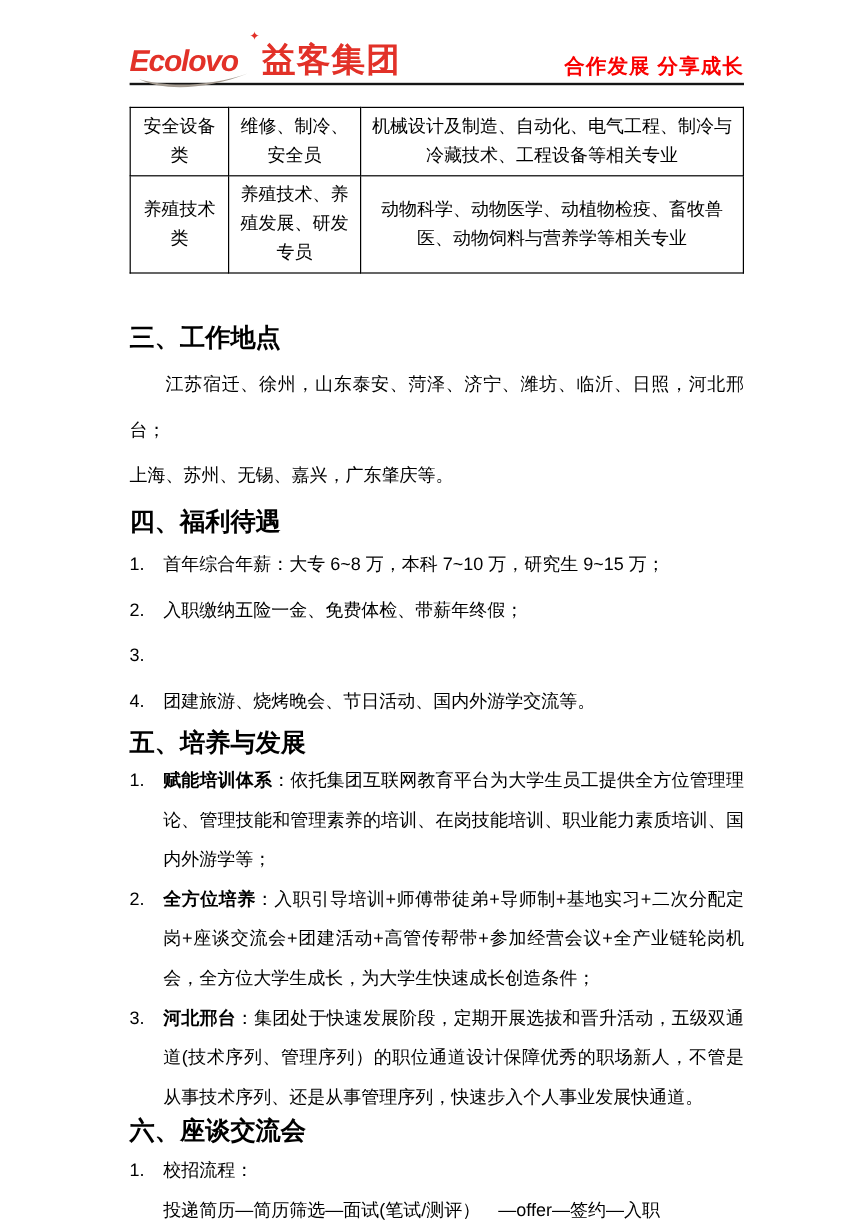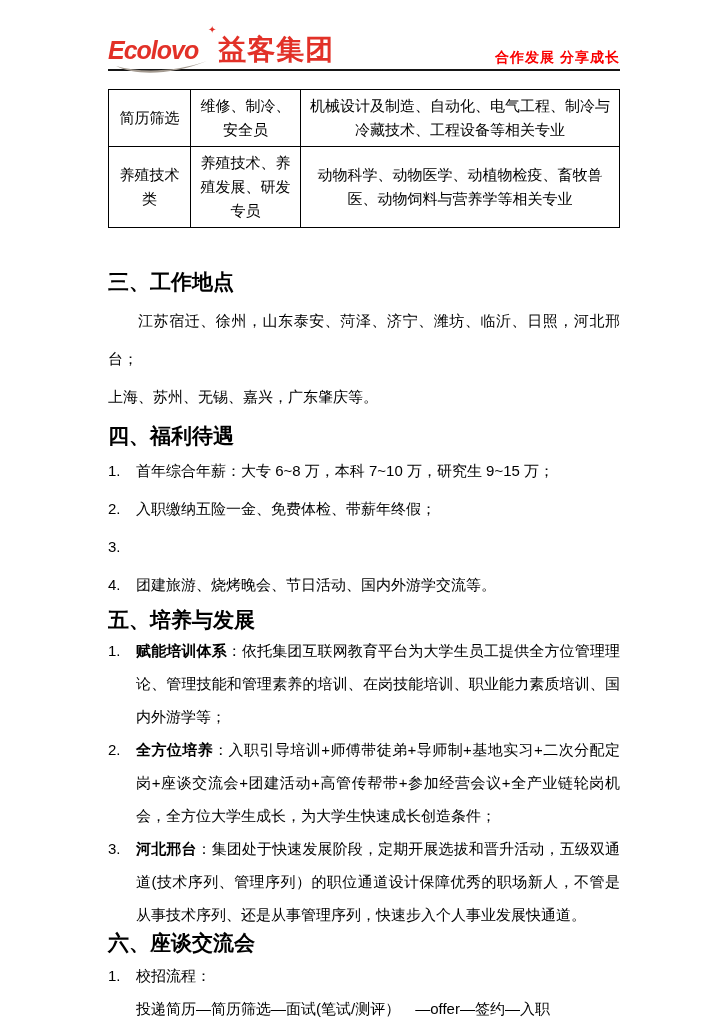--- a/index.html
+++ b/index.html
@@ -9,21 +9,21 @@
     font-family: "Liberation Sans", sans-serif; color: #000;
     padding: 25px 100px 20px 108px; overflow: hidden; position: relative;
   }
   
   .header { position: relative; height: 44px; display: flex; justify-content: space-between; align-items: flex-end; }
   .logo { position: relative; display: flex; align-items: baseline; gap: 20px; }
   .logo-en { color: #e23128; font-size: 25px; font-weight: bold; font-style: italic; letter-spacing: -1px; }
   .logo-star { position: absolute; left: 100px; top: -7px; color: #e23128; font-size: 10px; font-style: normal; }
   .logo-cn { color: #e23128; font-size: 28px; font-weight: bold; letter-spacing: 1px; }
   .swoosh { position: absolute; left: 6px; top: 29px; }
-  .tagline { color: #f90000; font-weight: bold; font-size: 14px; padding-bottom: 2px; letter-spacing: 1px; }
+  .tagline { color: #f90000; font-weight: bold; font-size: 17px; padding-bottom: 2px; letter-spacing: 1px; }
   .header-rule { height: 2px; background: #161616; margin-top: 0; }
   
   .jobs-table { width: 100%; border-collapse: collapse; margin-top: 18px; table-layout: fixed; }
   .jobs-table td {
     border: 1px solid #000; text-align: center; vertical-align: middle;
     font-size: 15px; line-height: 24px; padding: 4px 6px; height: 55px;
   }
   .col-cat { width: 82px; } .col-pos { width: 110px; }
   
   .sec-h { font-size: 21px; font-weight: bold; margin: 0; line-height: 20px; }
@@ -60,21 +60,21 @@
   <div class="header-rule"></div>
 
   <table class="jobs-table">
     <colgroup>
         <col class="col-cat">
         <col class="col-pos">
         <col>
       </colgroup>
     <tbody>
       <tr>
-        <td>简历筛选</td>
+        <td>安全设备类</td>
         <td>维修、制冷、安全员</td>
         <td>机械设计及制造、自动化、电气工程、制冷与冷藏技术、工程设备等相关专业</td>
       </tr>
       <tr>
         <td>养殖技术类</td>
         <td>养殖技术、养殖发展、研发专员</td>
         <td>动物科学、动物医学、动植物检疫、畜牧兽医、动物饲料与营养学等相关专业</td>
       </tr>
     </tbody>
   </table>

